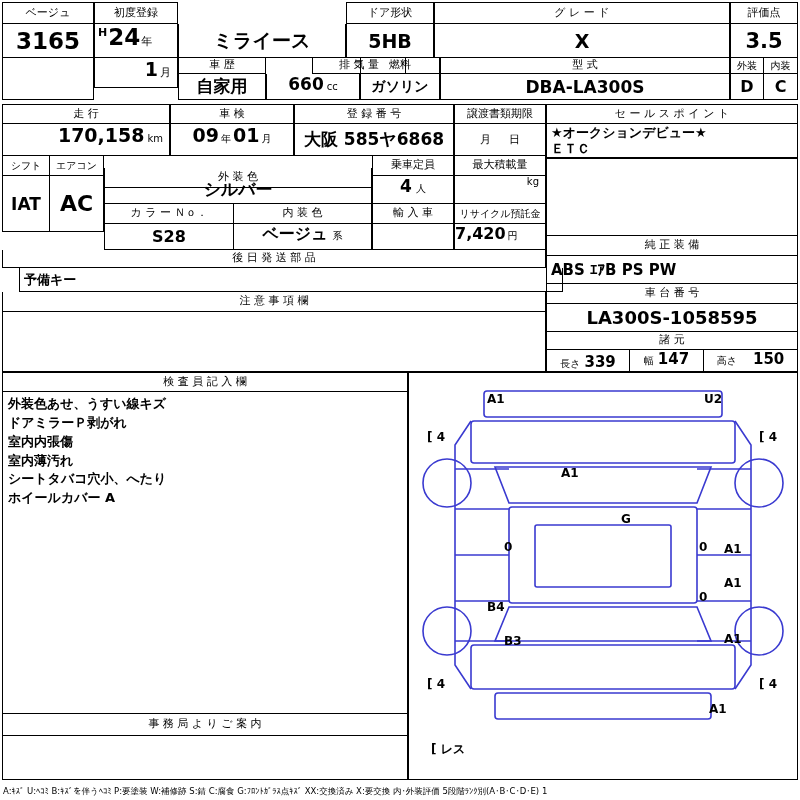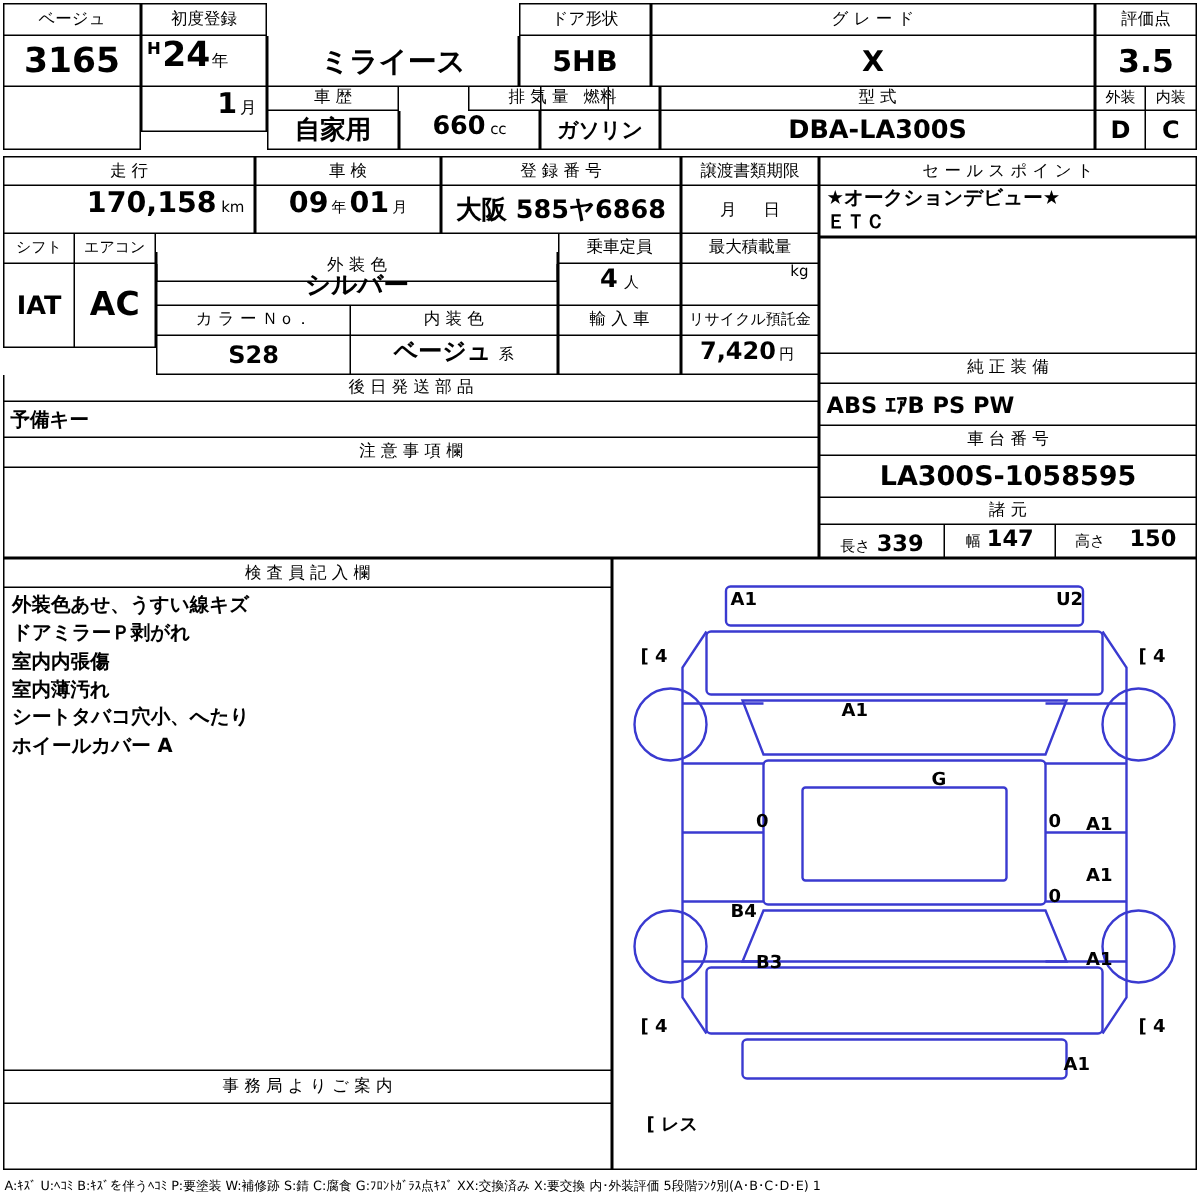--- a/index.html
+++ b/index.html
@@ -176,30 +176,30 @@
       <span style="font-size:16px;font-weight:bold;">ベージュ</span>
       <span class="unit" style="margin-left:5px;">系</span>
     </div>
   </div>
 
   <div class="box lbl center" style="left:372px;top:204px;width:82px;height:20px;border-top:none;">輸 入 車</div>
   <div class="box" style="left:372px;top:224px;width:82px;height:26px;border-top:none;"></div>
 
   <div class="box lbl center" style="left:454px;top:204px;width:92px;height:20px;border-top:none;font-size:10px;">リサイクル預託金</div>
   <div class="box" style="left:454px;top:224px;width:92px;height:26px;border-top:none;">
-    <div style="display:flex;align-items:baseline;justify-content:center;height:100%;padding-right:4px;">
+    <div style="display:flex;align-items:baseline;justify-content:flex-start;height:100%;padding-right:4px;">
       <span style="font-size:16px;font-weight:bold;">7,420</span>
       <span class="unit" style="margin-left:2px;">円</span>
     </div>
   </div>
 
   <div class="box" style="left:546px;top:158px;width:252px;height:78px;"></div>
 
   <div class="box lbl center" style="left:2px;top:250px;width:544px;height:18px;border-top:none;">後 日 発 送 部 品</div>
-  <div class="box left" style="left:2px;top:268px;width:544px;height:24px;border-top:none;font-size:13px;font-weight:bold;">予備キー</div>
+  <div class="box left" style="left:19px;top:268px;width:544px;height:24px;border-top:none;font-size:13px;font-weight:bold;">予備キー</div>
 
   <div class="box lbl center" style="left:546px;top:236px;width:252px;height:20px;border-top:none;">純 正 装 備</div>
   <div class="box left" style="left:546px;top:256px;width:252px;height:28px;border-top:none;font-size:15px;font-weight:bold;">ABS ｴｱB PS PW</div>
 
   <div class="box lbl center" style="left:2px;top:292px;width:544px;height:20px;border-top:none;">注 意 事 項 欄</div>
   <div class="box" style="left:2px;top:312px;width:544px;height:60px;border-top:none;"></div>
 
   <div class="box lbl center" style="left:546px;top:284px;width:252px;height:20px;border-top:none;">車 台 番 号</div>
   <div class="box val center" style="left:546px;top:304px;width:252px;height:28px;border-top:none;font-size:18px;">LA300S-1058595</div>
 

